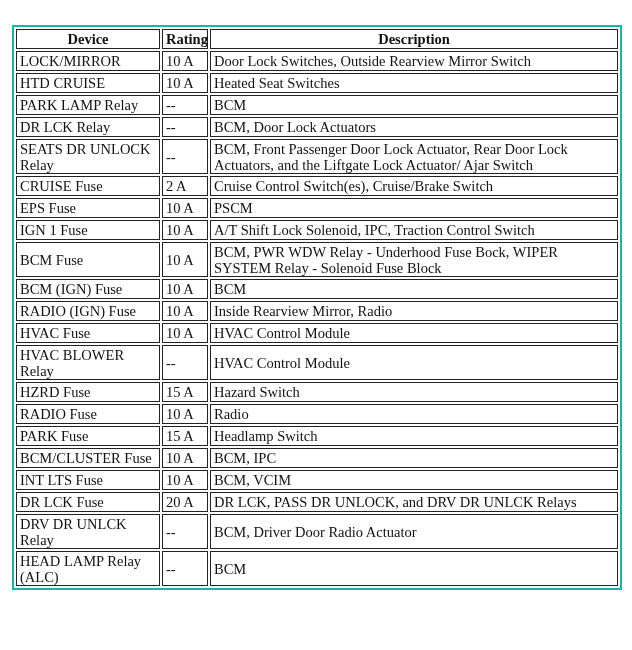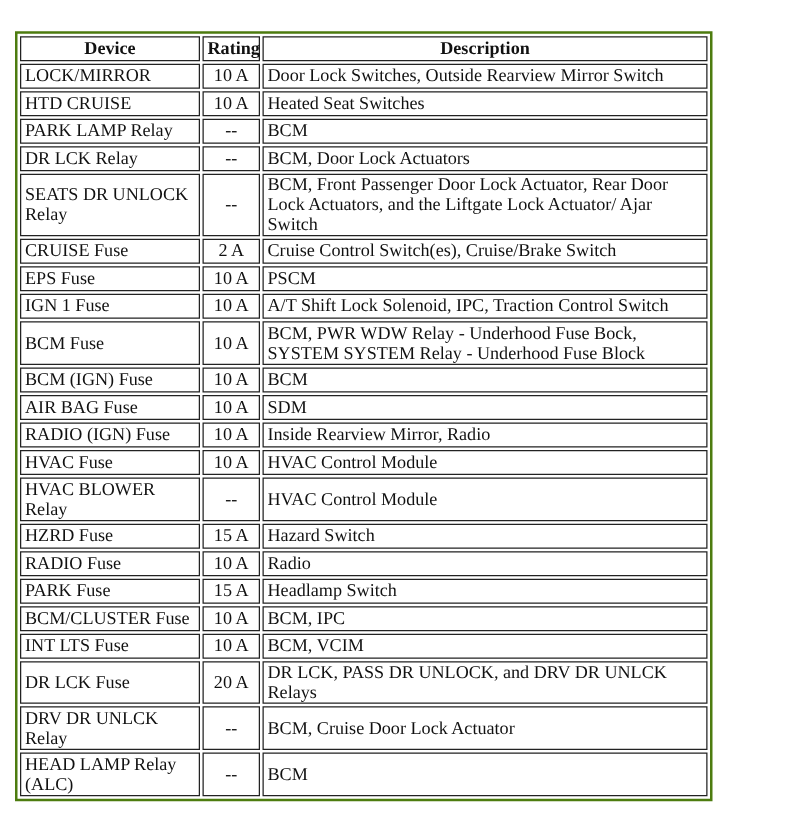--- a/index.html
+++ b/index.html
@@ -1,22 +1,22 @@
 <!DOCTYPE html>
 <html><head>
 <meta charset="utf-8">
 <style>
   html, body { margin:0; padding:0; background:#fff; }
   body { width:632px; height:650px; position:relative; overflow:hidden; font-family:"Liberation Serif", "DejaVu Serif", serif; color:#111; }
   .wrap { position:absolute; left:12px; top:25px; width:610px; }
-  table { border-collapse:separate; border-spacing:2px; border:2px solid #4d7c0f; width:558px; table-layout:fixed; }
+  table { border-collapse:separate; border-spacing:2px; border:2px solid #14b8a6; width:610px; table-layout:fixed; }
   td, th { border:1.5px solid #222; padding:0 3px; font-size:14.5px; line-height:16px; vertical-align:middle; }
   th { font-weight:bold; text-align:center; height:18px; }
   td.dev { width:136px; }
-  td.rat { width:38px; text-align:center; }
+  td.rat { width:38px; text-align:left; }
   tr.single td { height:18px; }
   tr.double td { height:33px; }
   .code { position:absolute; left:12px; top:656px; font-family:"Liberation Sans", sans-serif; font-size:8px; color:#333; }
 </style>
 </head>
 <body>
 
 <div class="wrap">
   <table>
     <thead>
@@ -63,31 +63,26 @@
           <td>PSCM</td>
         </tr>
       <tr class="single">
           <td class="dev">IGN 1 Fuse</td>
           <td class="rat">10 A</td>
           <td>A/T Shift Lock Solenoid, IPC, Traction Control Switch</td>
         </tr>
       <tr class="double">
           <td class="dev">BCM Fuse</td>
           <td class="rat">10 A</td>
-          <td>BCM, PWR WDW Relay - Underhood Fuse Bock, SYSTEM SYSTEM Relay - Underhood Fuse Block</td>
+          <td>BCM, PWR WDW Relay - Underhood Fuse Bock, WIPER SYSTEM Relay - Solenoid Fuse Block</td>
         </tr>
       <tr class="single">
           <td class="dev">BCM (IGN) Fuse</td>
           <td class="rat">10 A</td>
           <td>BCM</td>
-        </tr>
-      <tr class="single">
-          <td class="dev">AIR BAG Fuse</td>
-          <td class="rat">10 A</td>
-          <td>SDM</td>
         </tr>
       <tr class="single">
           <td class="dev">RADIO (IGN) Fuse</td>
           <td class="rat">10 A</td>
           <td>Inside Rearview Mirror, Radio</td>
         </tr>
       <tr class="single">
           <td class="dev">HVAC Fuse</td>
           <td class="rat">10 A</td>
           <td>HVAC Control Module</td>
@@ -123,21 +118,21 @@
           <td>BCM, VCIM</td>
         </tr>
       <tr class="single">
           <td class="dev">DR LCK Fuse</td>
           <td class="rat">20 A</td>
           <td>DR LCK, PASS DR UNLOCK, and DRV DR UNLCK Relays</td>
         </tr>
       <tr class="double">
           <td class="dev">DRV DR UNLCK Relay</td>
           <td class="rat">--</td>
-          <td>BCM, Cruise Door Lock Actuator</td>
+          <td>BCM, Driver Door Radio Actuator</td>
         </tr>
       <tr class="double">
           <td class="dev">HEAD LAMP Relay (ALC)</td>
           <td class="rat">--</td>
           <td>BCM</td>
         </tr>
     </tbody>
   </table>
 </div>
 

